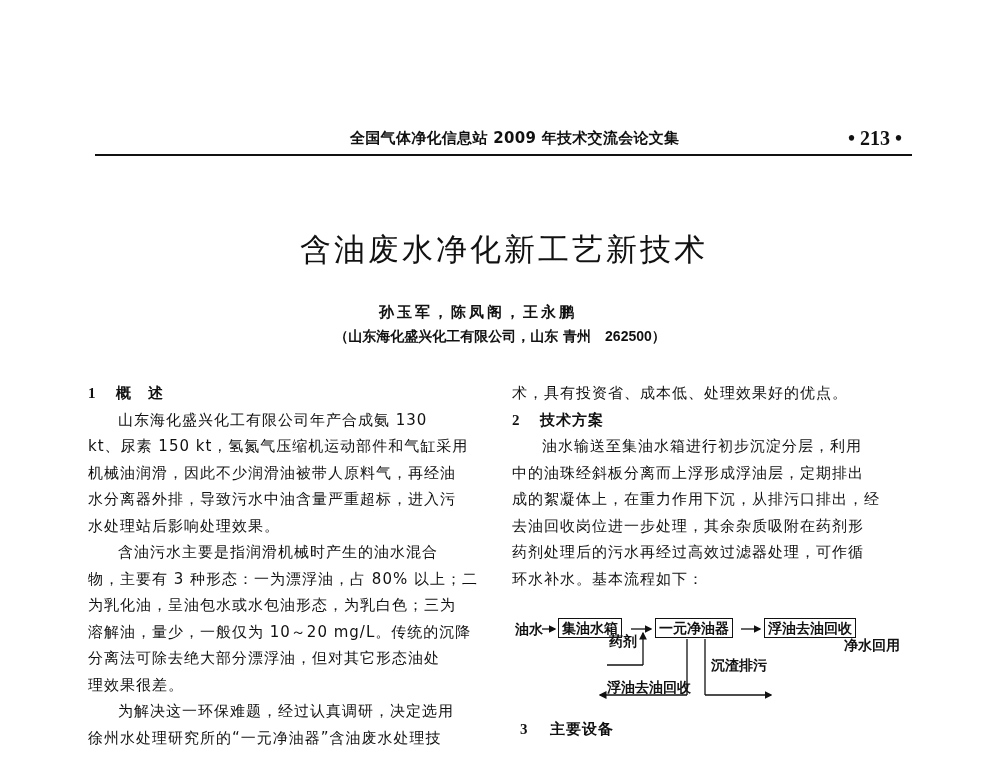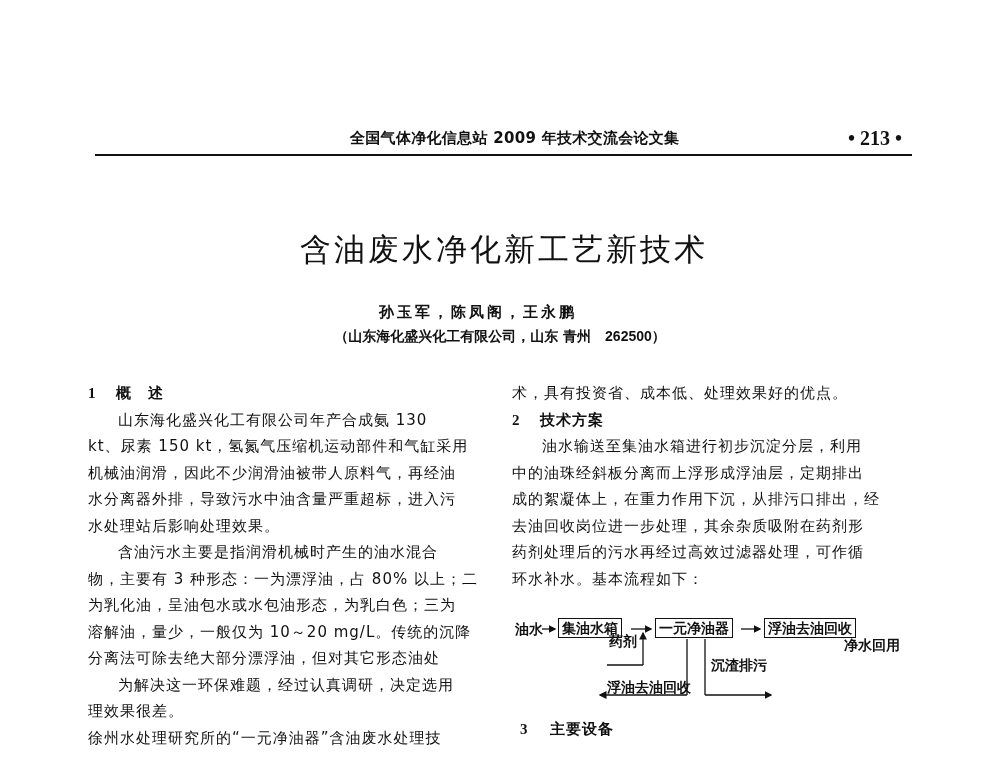--- a/index.html
+++ b/index.html
@@ -182,22 +182,22 @@
   <span class="line indent">山东海化盛兴化工有限公司年产合成氨 130</span>
   <span class="line">kt、尿素 150 kt，氢氮气压缩机运动部件和气缸采用</span>
   <span class="line">机械油润滑，因此不少润滑油被带人原料气，再经油</span>
   <span class="line">水分离器外排，导致污水中油含量严重超标，进入污</span>
   <span class="line">水处理站后影响处理效果。</span>
   <span class="line indent">含油污水主要是指润滑机械时产生的油水混合</span>
   <span class="line">物，主要有 3 种形态：一为漂浮油，占 80% 以上；二</span>
   <span class="line">为乳化油，呈油包水或水包油形态，为乳白色；三为</span>
   <span class="line">溶解油，量少，一般仅为 10～20 mg/L。传统的沉降</span>
   <span class="line">分离法可除去绝大部分漂浮油，但对其它形态油处</span>
+  <span class="line">理效果很差。</span>
   <span class="line indent">为解决这一环保难题，经过认真调研，决定选用</span>
-  <span class="line">理效果很差。</span>
   <span class="line">徐州水处理研究所的“一元净油器”含油废水处理技</span>
 </div>
 
 <div class="col col-right">
   <span class="line">术，具有投资省、成本低、处理效果好的优点。</span>
   <div class="section-heading">
     <span class="num">2</span><span>技术方案</span>
   </div>
   <span class="line indent">油水输送至集油水箱进行初步沉淀分层，利用</span>
   <span class="line">中的油珠经斜板分离而上浮形成浮油层，定期排出</span>

